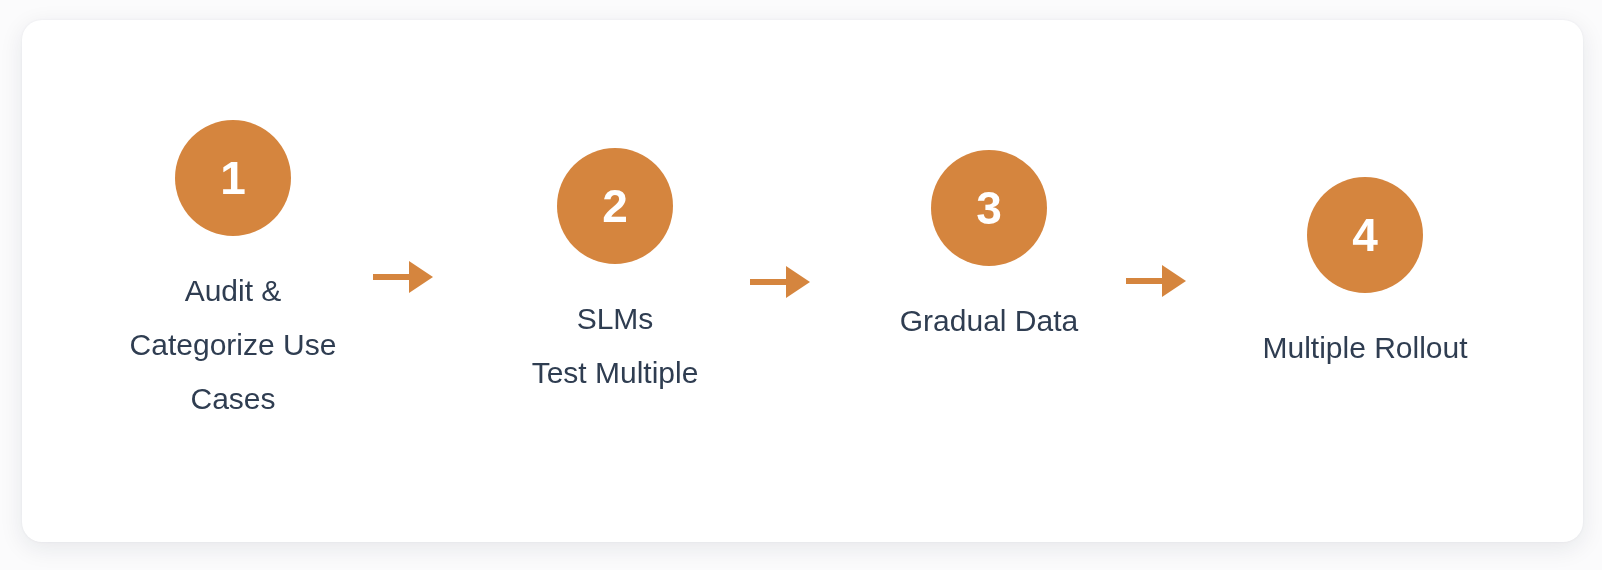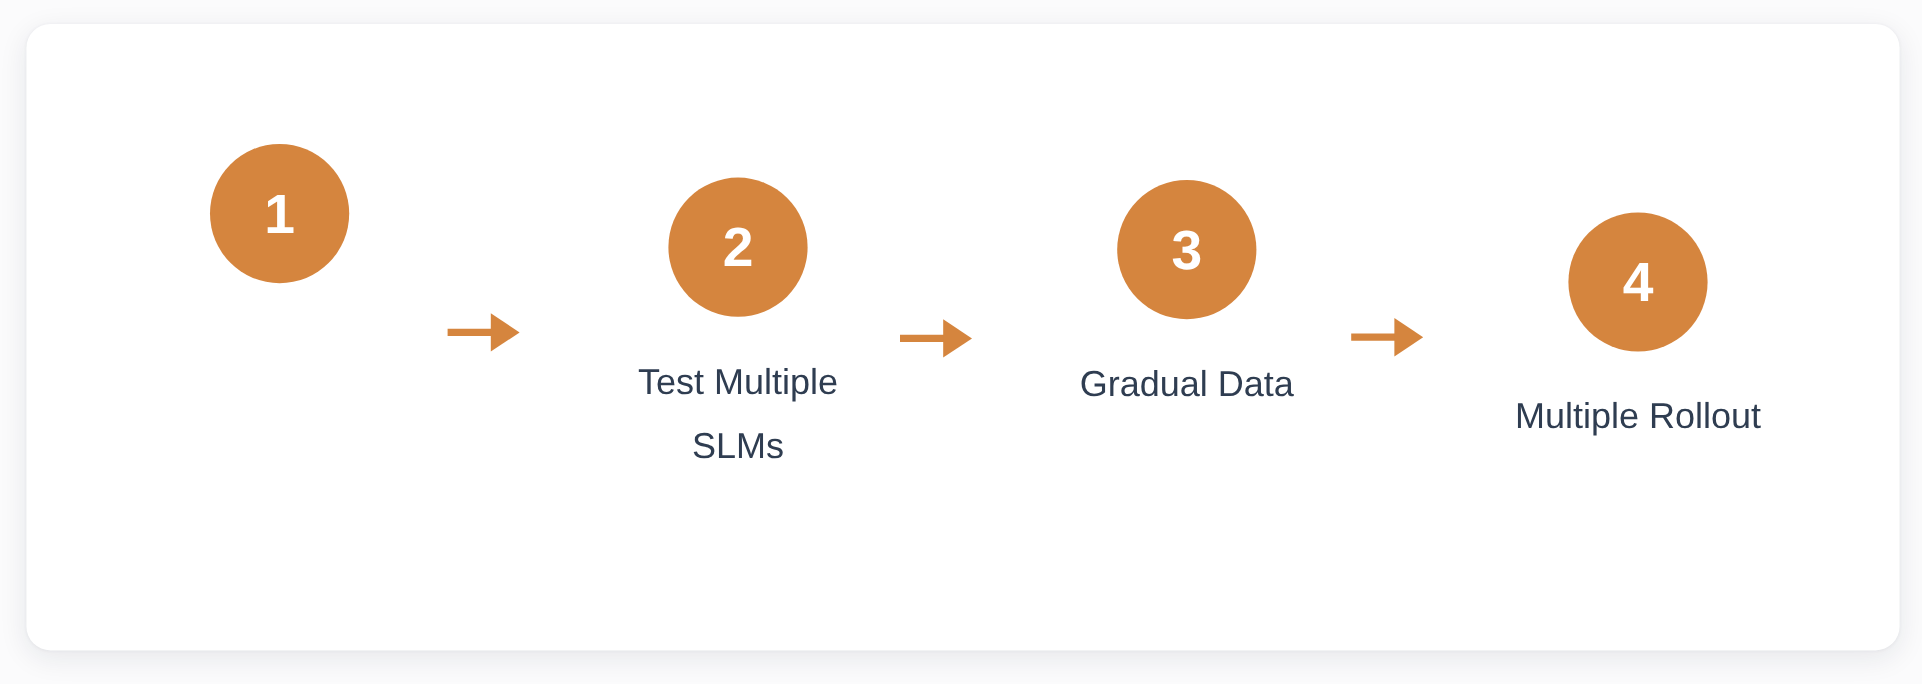--- a/index.html
+++ b/index.html
@@ -72,34 +72,39 @@
 </head>
 <body>
 
 <div class="page">
   <div class="card">
 
     <div class="step step1">
       <div class="circle">
         <span class="num">1</span>
       </div>
+      <div class="label">
+        <div>Audit &amp;</div>
+        <div>Categorize Use</div>
+        <div>Cases</div>
+      </div>
     </div>
 
     <svg class="arrow arrow1" width="64" height="48" viewBox="0 0 64 48">
       <line x1="2" y1="24" x2="40" y2="24" stroke="currentColor" stroke-width="6"></line>
       <polygon points="38,8 38,40 62,24" fill="currentColor"></polygon>
     </svg>
 
     <div class="step step2">
       <div class="circle">
         <span class="num">2</span>
       </div>
       <div class="label">
+        <div>SLMs</div>
         <div>Test Multiple</div>
-        <div>SLMs</div>
       </div>
     </div>
 
     <svg class="arrow arrow2" width="64" height="48" viewBox="0 0 64 48">
       <line x1="2" y1="24" x2="40" y2="24" stroke="currentColor" stroke-width="6"></line>
       <polygon points="38,8 38,40 62,24" fill="currentColor"></polygon>
     </svg>
 
     <div class="step step3">
       <div class="circle">

